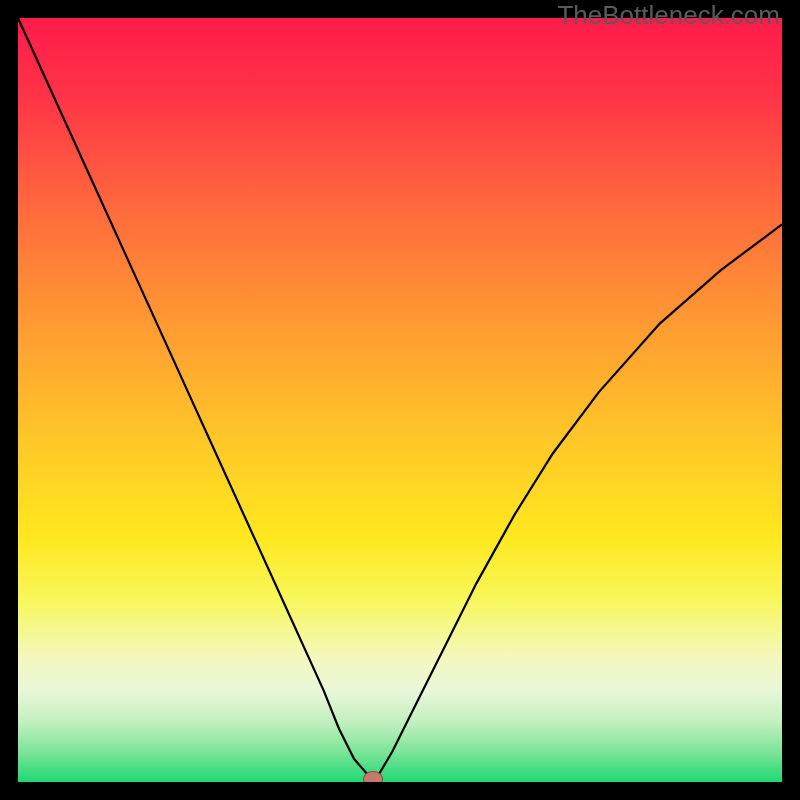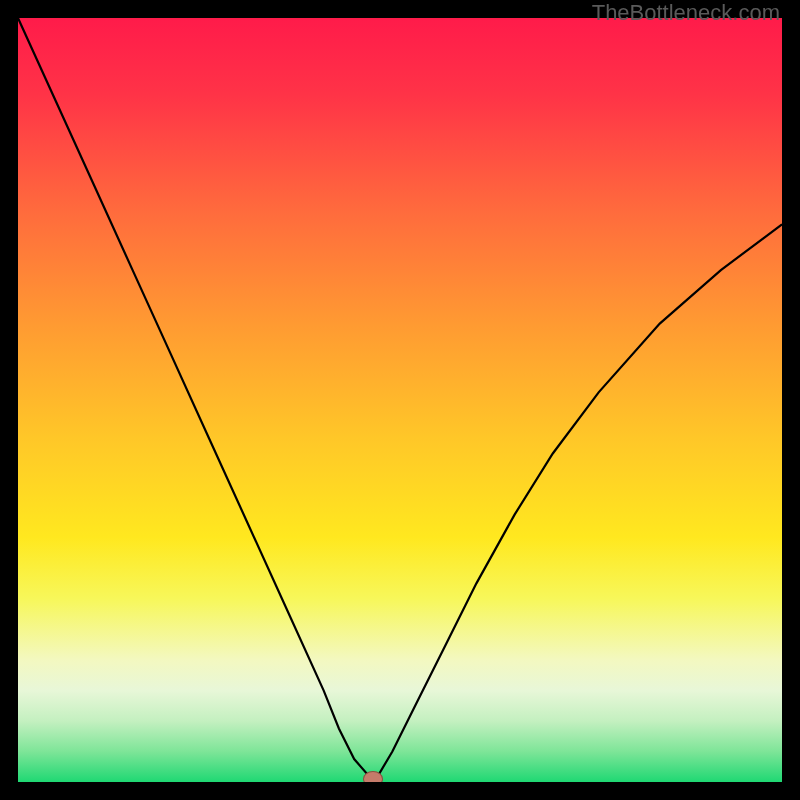--- a/index.html
+++ b/index.html
@@ -27,21 +27,21 @@
     top: 0;
     width: 100%;
     height: 100%;
   }
   .watermark {
     position: absolute;
     top: 0px;
     right: 20px;
     color: #5a5a5a;
     font-family: Arial, Helvetica, sans-serif;
-    font-size: 22px;
+    font-size: 26px;
     font-weight: 500;
     letter-spacing: 0px;
     z-index: 10;
   }
   .curve-svg {
     position: absolute;
     left: 0;
     top: 0;
     width: 100%;
     height: 100%;

